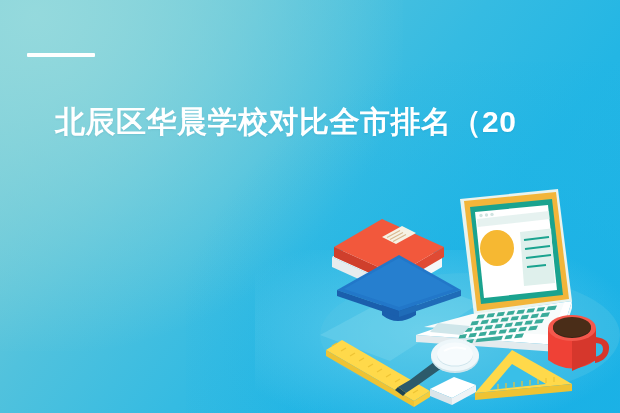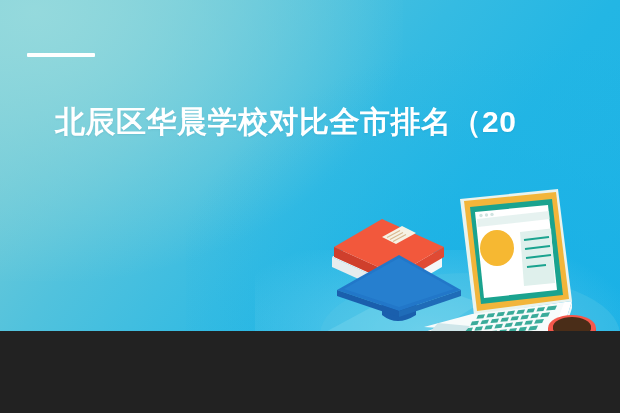--- a/index.html
+++ b/index.html
@@ -3,21 +3,21 @@
 <meta charset="utf-8">
 <style>
   html, body {
     margin: 0;
     padding: 0;
     background: #222;
   }
   #stage {
     position: relative;
     width: 620px;
-    height: 331px;
+    height: 413px;
     overflow: hidden;
     font-family: "Liberation Sans", "DejaVu Sans", sans-serif;
   }
 
   
   .bg-base {
     position: absolute;
     inset: 0;
     background: linear-gradient(128deg,
         #81cfd7 0%,

